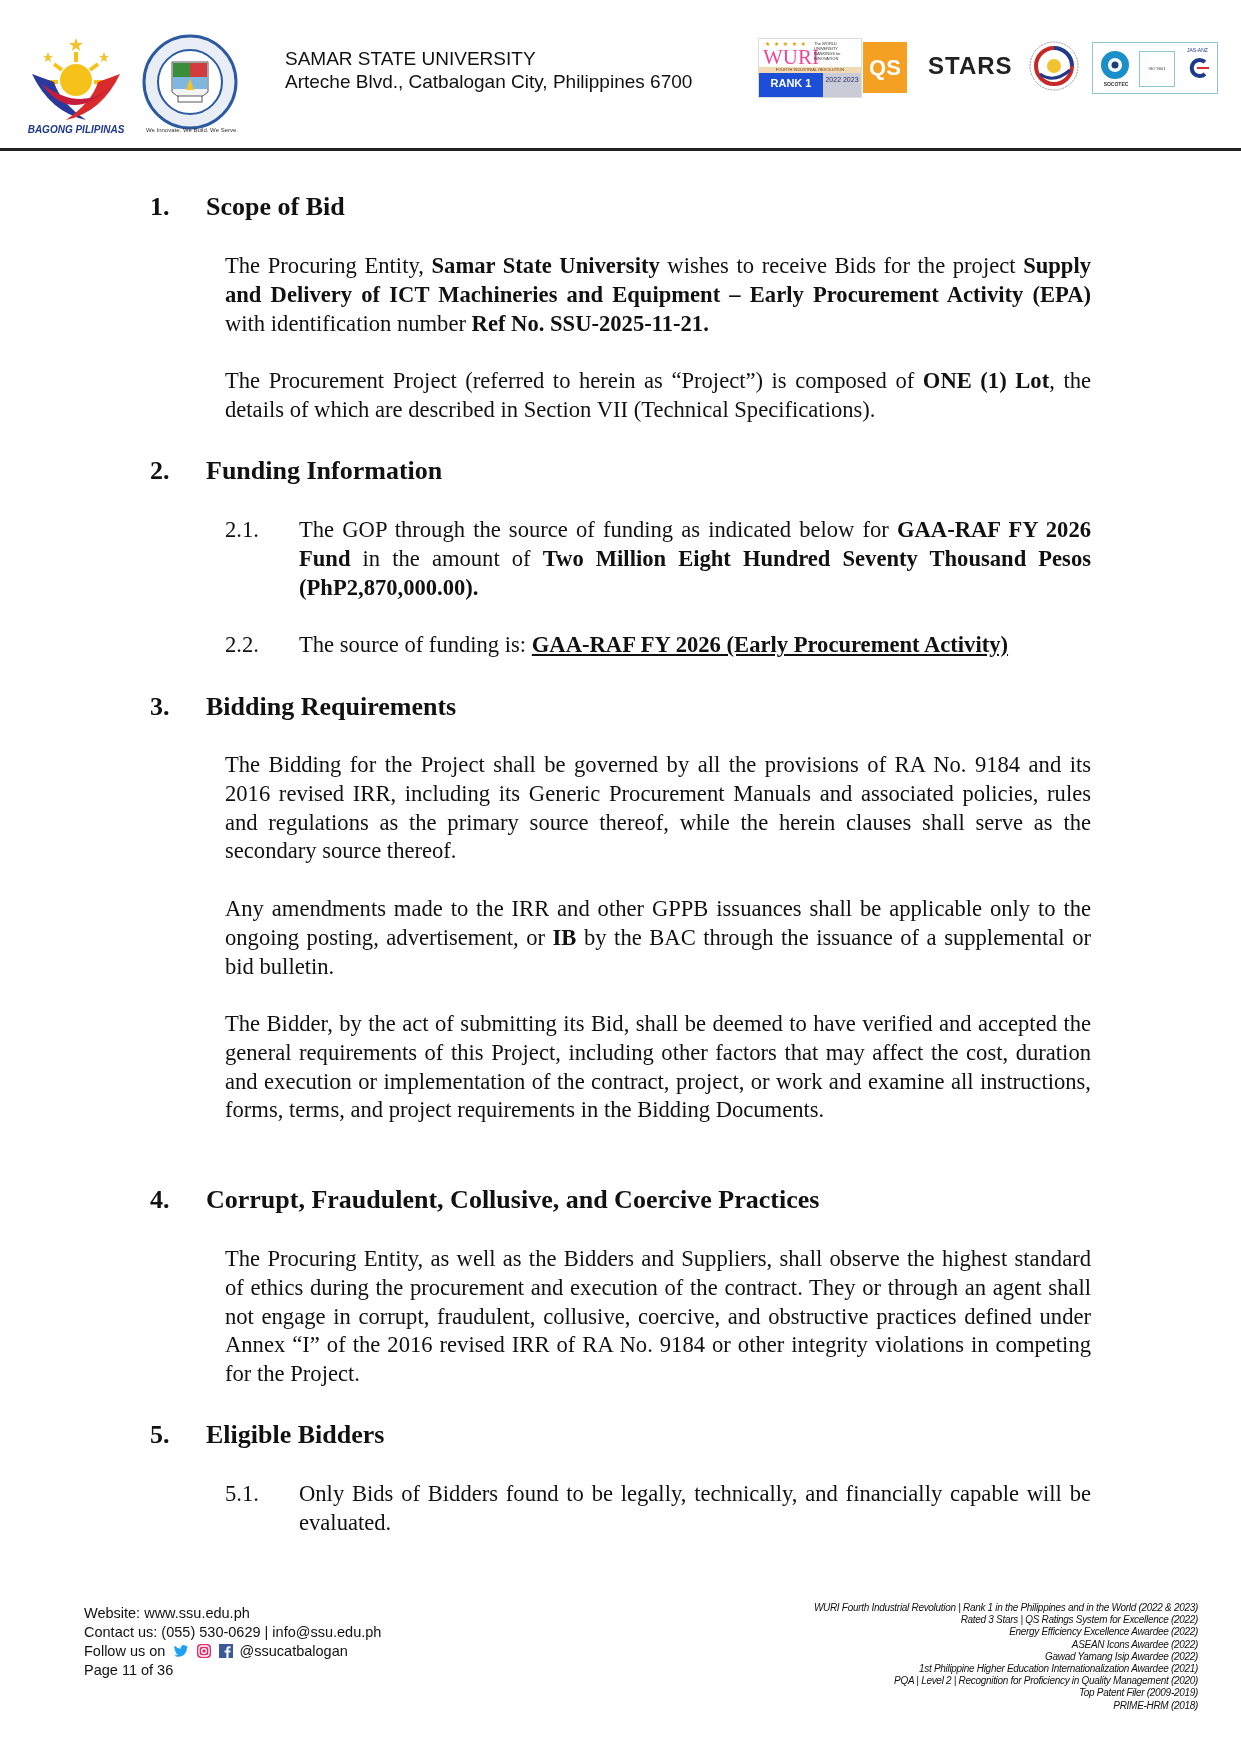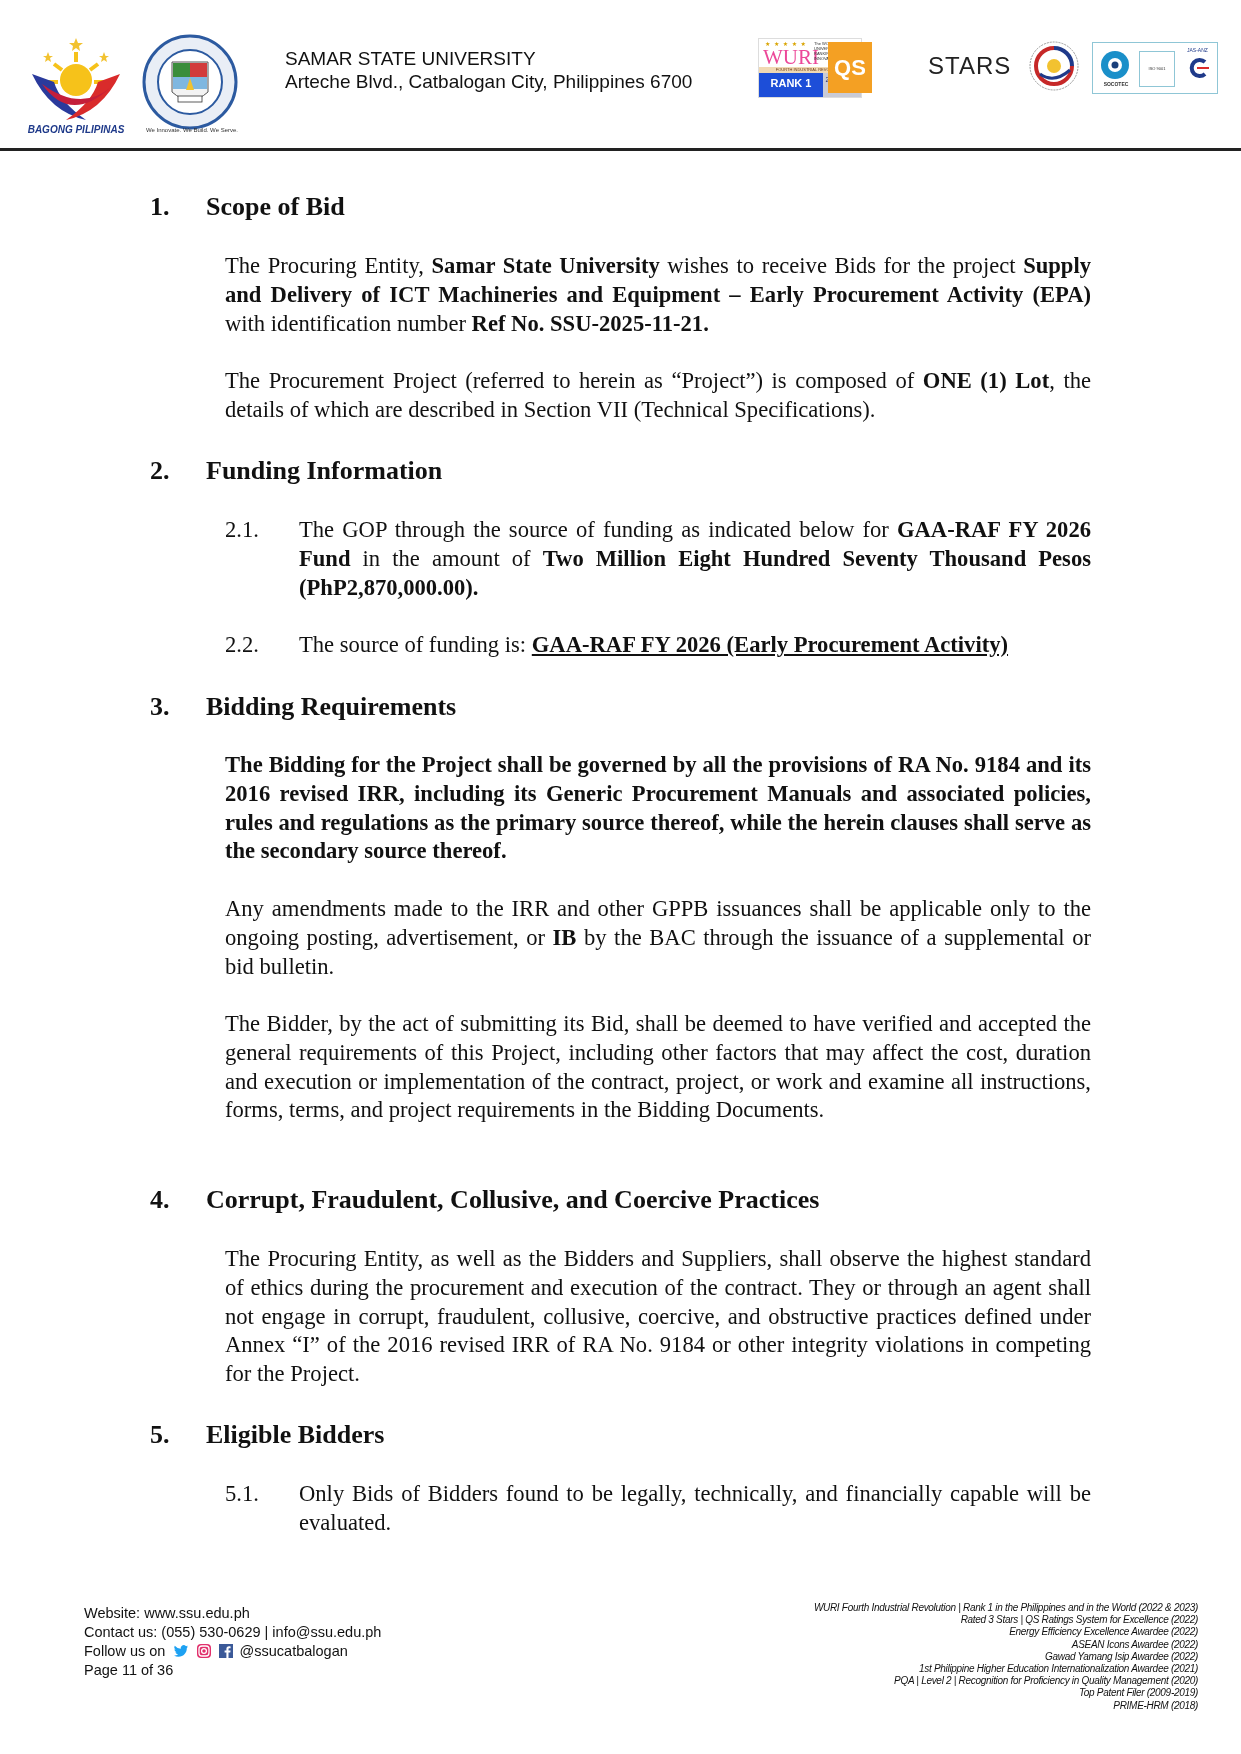--- a/index.html
+++ b/index.html
@@ -15,22 +15,22 @@
   .badge{position:absolute;}
   .wuri{left:758px;top:38px;width:102px;height:58px;border:1px solid #ddd;background:#fff;font-family:"Liberation Serif",serif;}
   .wuri .top{height:28px;position:relative;}
   .wuri .stars{position:absolute;left:6px;top:1px;font-size:6px;color:#d9a400;letter-spacing:1px;}
   .wuri .name{position:absolute;left:4px;top:6px;font-size:21px;color:#ec4899;}
   .wuri .sub{position:absolute;left:55px;top:2px;font-size:4px;line-height:5px;color:#333;font-family:"Liberation Sans",sans-serif;}
   .wuri .band{height:6px;background:#f1d9b3;font-size:4px;text-align:center;color:#6b3a16;font-family:"Liberation Sans",sans-serif;line-height:6px;}
   .wuri .rank{height:24px;display:flex;}
   .wuri .rank .l{flex:0 0 64px;background:#1d4ed8;color:#fff;font-family:"Liberation Sans",sans-serif;font-weight:bold;font-size:11px;line-height:20px;text-align:center;}
   .wuri .rank .r{flex:1;background:#c9cbd6;color:#2b2f6b;font-family:"Liberation Sans",sans-serif;font-size:7px;line-height:8px;text-align:center;padding-top:3px;}
-  .qs{left:828px;top:42px;width:44px;height:51px;background:#f4a023;color:#fff;font-family:"Liberation Sans",sans-serif;font-weight:bold;font-size:22px;line-height:51px;text-align:center;}
-  .qs-stars{left:928px;top:52px;font-family:"Liberation Sans",sans-serif;font-weight:normal;font-size:24px;color:#222;letter-spacing:1px;}
+  .qs{left:863px;top:42px;width:44px;height:51px;background:#f4a023;color:#fff;font-family:"Liberation Sans",sans-serif;font-weight:bold;font-size:22px;line-height:51px;text-align:center;}
+  .qs-stars{left:928px;top:52px;font-family:"Liberation Sans",sans-serif;font-weight:bold;font-size:24px;color:#222;letter-spacing:1px;}
   .pqa{left:1028px;top:40px;width:52px;height:52px;}
   .socotec{left:1092px;top:42px;width:124px;height:50px;border:1px solid #8fc6d6;background:#fff;}
   .socotec .c1{position:absolute;left:6px;top:6px;width:32px;height:32px;}
   .socotec .t1{position:absolute;left:2px;top:38px;width:42px;text-align:center;font-family:"Liberation Sans",sans-serif;font-size:5px;font-weight:bold;color:#333;}
   .socotec .box{position:absolute;left:46px;top:8px;width:34px;height:34px;border:1px solid #8fc6d6;font-family:"Liberation Sans",sans-serif;font-size:4px;text-align:center;line-height:34px;color:#333;}
   .socotec .jas{position:absolute;left:94px;top:4px;font-family:"Liberation Sans",sans-serif;font-size:5px;color:#1f3a8a;}
   .socotec .g{position:absolute;left:94px;top:14px;width:22px;height:22px;}
 
   .content{position:absolute;left:0;top:0;width:1241px;font-family:"Liberation Serif",serif;color:#111;}
   .h{position:absolute;font-family:"Liberation Serif",serif;font-weight:bold;font-size:26px;line-height:30px;}
@@ -154,21 +154,21 @@
   </div>
   <div class="sub" style="top:631px;">
     <span class="num">2.2.</span>
     <div class="body">The source of funding is: <b><u>GAA-RAF FY 2026 (Early Procurement Activity)</u></b></div>
   </div>
 
   <div class="h" style="left:150px;top:692px;">
     <span class="n">3.</span>
     <span class="t">Bidding Requirements</span>
   </div>
-  <div class="p" style="top:751px;font-weight:bold;">The Bidding for the Project shall be governed by all the provisions of RA No. 9184 and its 2016 revised IRR, including its Generic Procurement Manuals and associated policies, rules and regulations as the primary source thereof, while the herein clauses shall serve as the secondary source thereof.</div>
+  <div class="p" style="top:751px;">The Bidding for the Project shall be governed by all the provisions of RA No. 9184 and its 2016 revised IRR, including its Generic Procurement Manuals and associated policies, rules and regulations as the primary source thereof, while the herein clauses shall serve as the secondary source thereof.</div>
   <div class="p" style="top:895px;">Any amendments made to the IRR and other GPPB issuances shall be applicable only to the ongoing posting, advertisement, or <b>IB</b> by the BAC through the issuance of a supplemental or bid bulletin.</div>
   <div class="p" style="top:1010px;">The Bidder, by the act of submitting its Bid, shall be deemed to have verified and accepted the general requirements of this Project, including other factors that may affect the cost, duration and execution or implementation of the contract, project, or work and examine all instructions, forms, terms, and project requirements in the Bidding Documents.</div>
 
   <div class="h" style="left:150px;top:1185px;">
     <span class="n">4.</span>
     <span class="t">Corrupt, Fraudulent, Collusive, and Coercive Practices</span>
   </div>
   <div class="p" style="top:1245px;">The Procuring Entity, as well as the Bidders and Suppliers, shall observe the highest standard of ethics during the procurement and execution of the contract.  They or through an agent shall not engage in corrupt, fraudulent, collusive, coercive, and obstructive practices defined under Annex “I” of the 2016 revised IRR of RA No. 9184 or other integrity violations in competing for the Project.</div>
 
   <div class="h" style="left:150px;top:1420px;">

